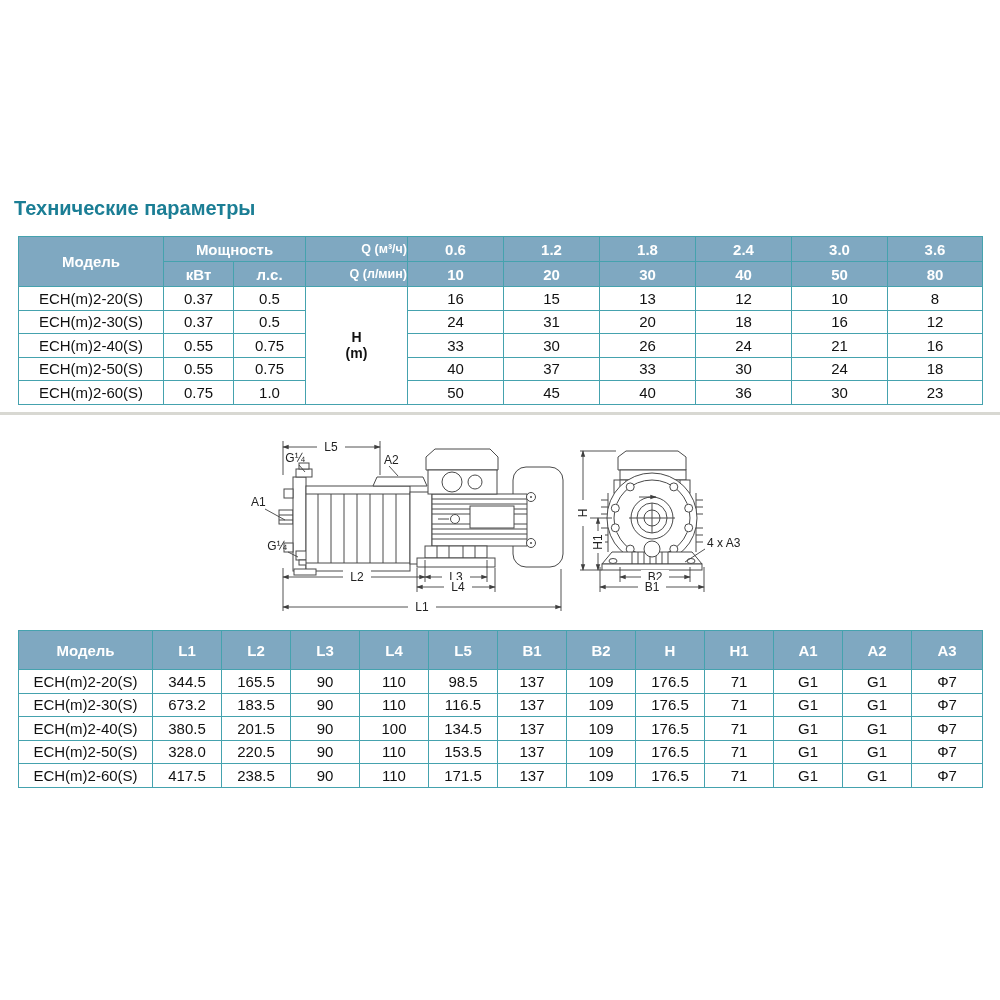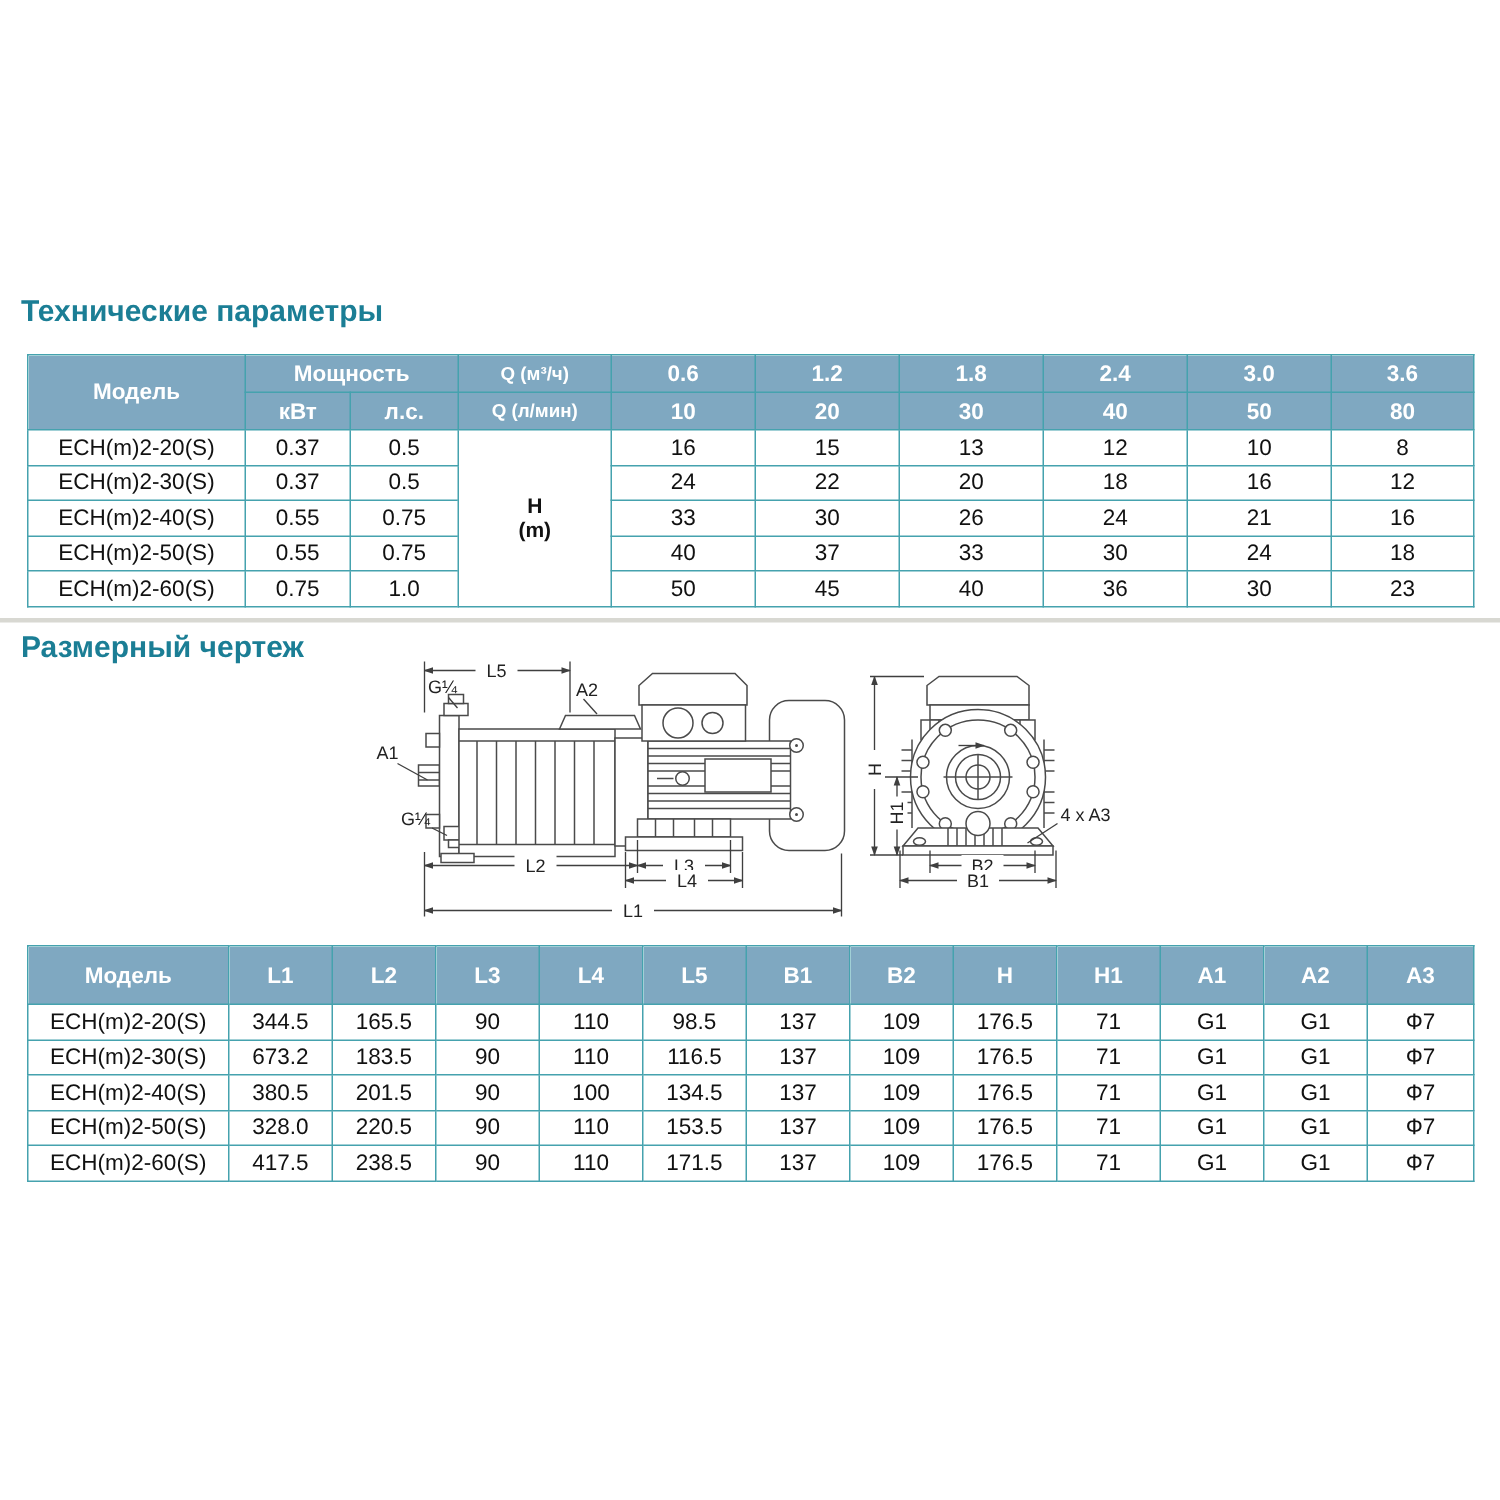--- a/index.html
+++ b/index.html
@@ -8,21 +8,21 @@
   .sec-title{position:absolute;left:14px;font-size:20px;font-weight:bold;color:#1b7e95;}
   #title1{top:197px;}
   #title2{top:421px;}
   .divider{position:absolute;left:0;top:412px;width:1000px;height:3px;background:#d8d8d2;}
   table{border-collapse:collapse;table-layout:fixed;position:absolute;left:18px;}
   #t1{top:236px;width:964px;}
   #t2{top:630px;width:964px;}
   th,td{border:1px solid #45a2ae;text-align:center;vertical-align:middle;padding:0;overflow:hidden;}
   th{background:#7fa8c1;color:#ffffff;font-weight:bold;font-size:15px;}
   td{font-size:15px;color:#111;background:#fff;}
-  .small-q{font-size:12.5px;}
+  .small-q{font-size:12.5px;text-align:right;}
   #t1 tr.hr{height:25px;}
   #t1 tbody tr{height:23.5px;}
   #t2 thead tr{height:39px;}
   #t2 tbody tr{height:23.5px;}
   .hcell{font-weight:bold;font-size:14px;line-height:1.15;}
   #drawing{position:absolute;left:0;top:430px;}
   .ln{stroke:#4a4a4a;stroke-width:1;fill:none;}
   .fw{stroke:#4a4a4a;stroke-width:1;fill:#ffffff;}
   .dim{stroke:#3f3f3f;stroke-width:0.9;fill:none;}
   .wlbl{fill:#ffffff;stroke:none;}
@@ -86,21 +86,21 @@
         <td>13</td>
         <td>12</td>
         <td>10</td>
         <td>8</td>
       </tr>
       <tr>
         <td>ECH(m)2-30(S)</td>
         <td>0.37</td>
         <td>0.5</td>
         <td>24</td>
-        <td>22</td>
+        <td>31</td>
         <td>20</td>
         <td>18</td>
         <td>16</td>
         <td>12</td>
       </tr>
       <tr>
         <td>ECH(m)2-40(S)</td>
         <td>0.55</td>
         <td>0.75</td>
         <td>33</td>
@@ -130,21 +130,20 @@
         <td>40</td>
         <td>36</td>
         <td>30</td>
         <td>23</td>
       </tr>
     </tbody>
   </table>
 
   <div class="divider"></div>
 
-  <div id="title2" class="sec-title">Размерный чертеж</div>
 
   <svg id="drawing" width="1000" height="200" viewBox="0 430 1000 200">
     <defs>
       <marker id="ar" viewBox="0 0 10 10" refX="9" refY="5" markerWidth="7" markerHeight="7" orient="auto-start-reverse">
         <path d="M0,1.5 L10,5 L0,8.5 z" fill="#3f3f3f"></path>
       </marker>
     </defs>
 
     <g>
 

